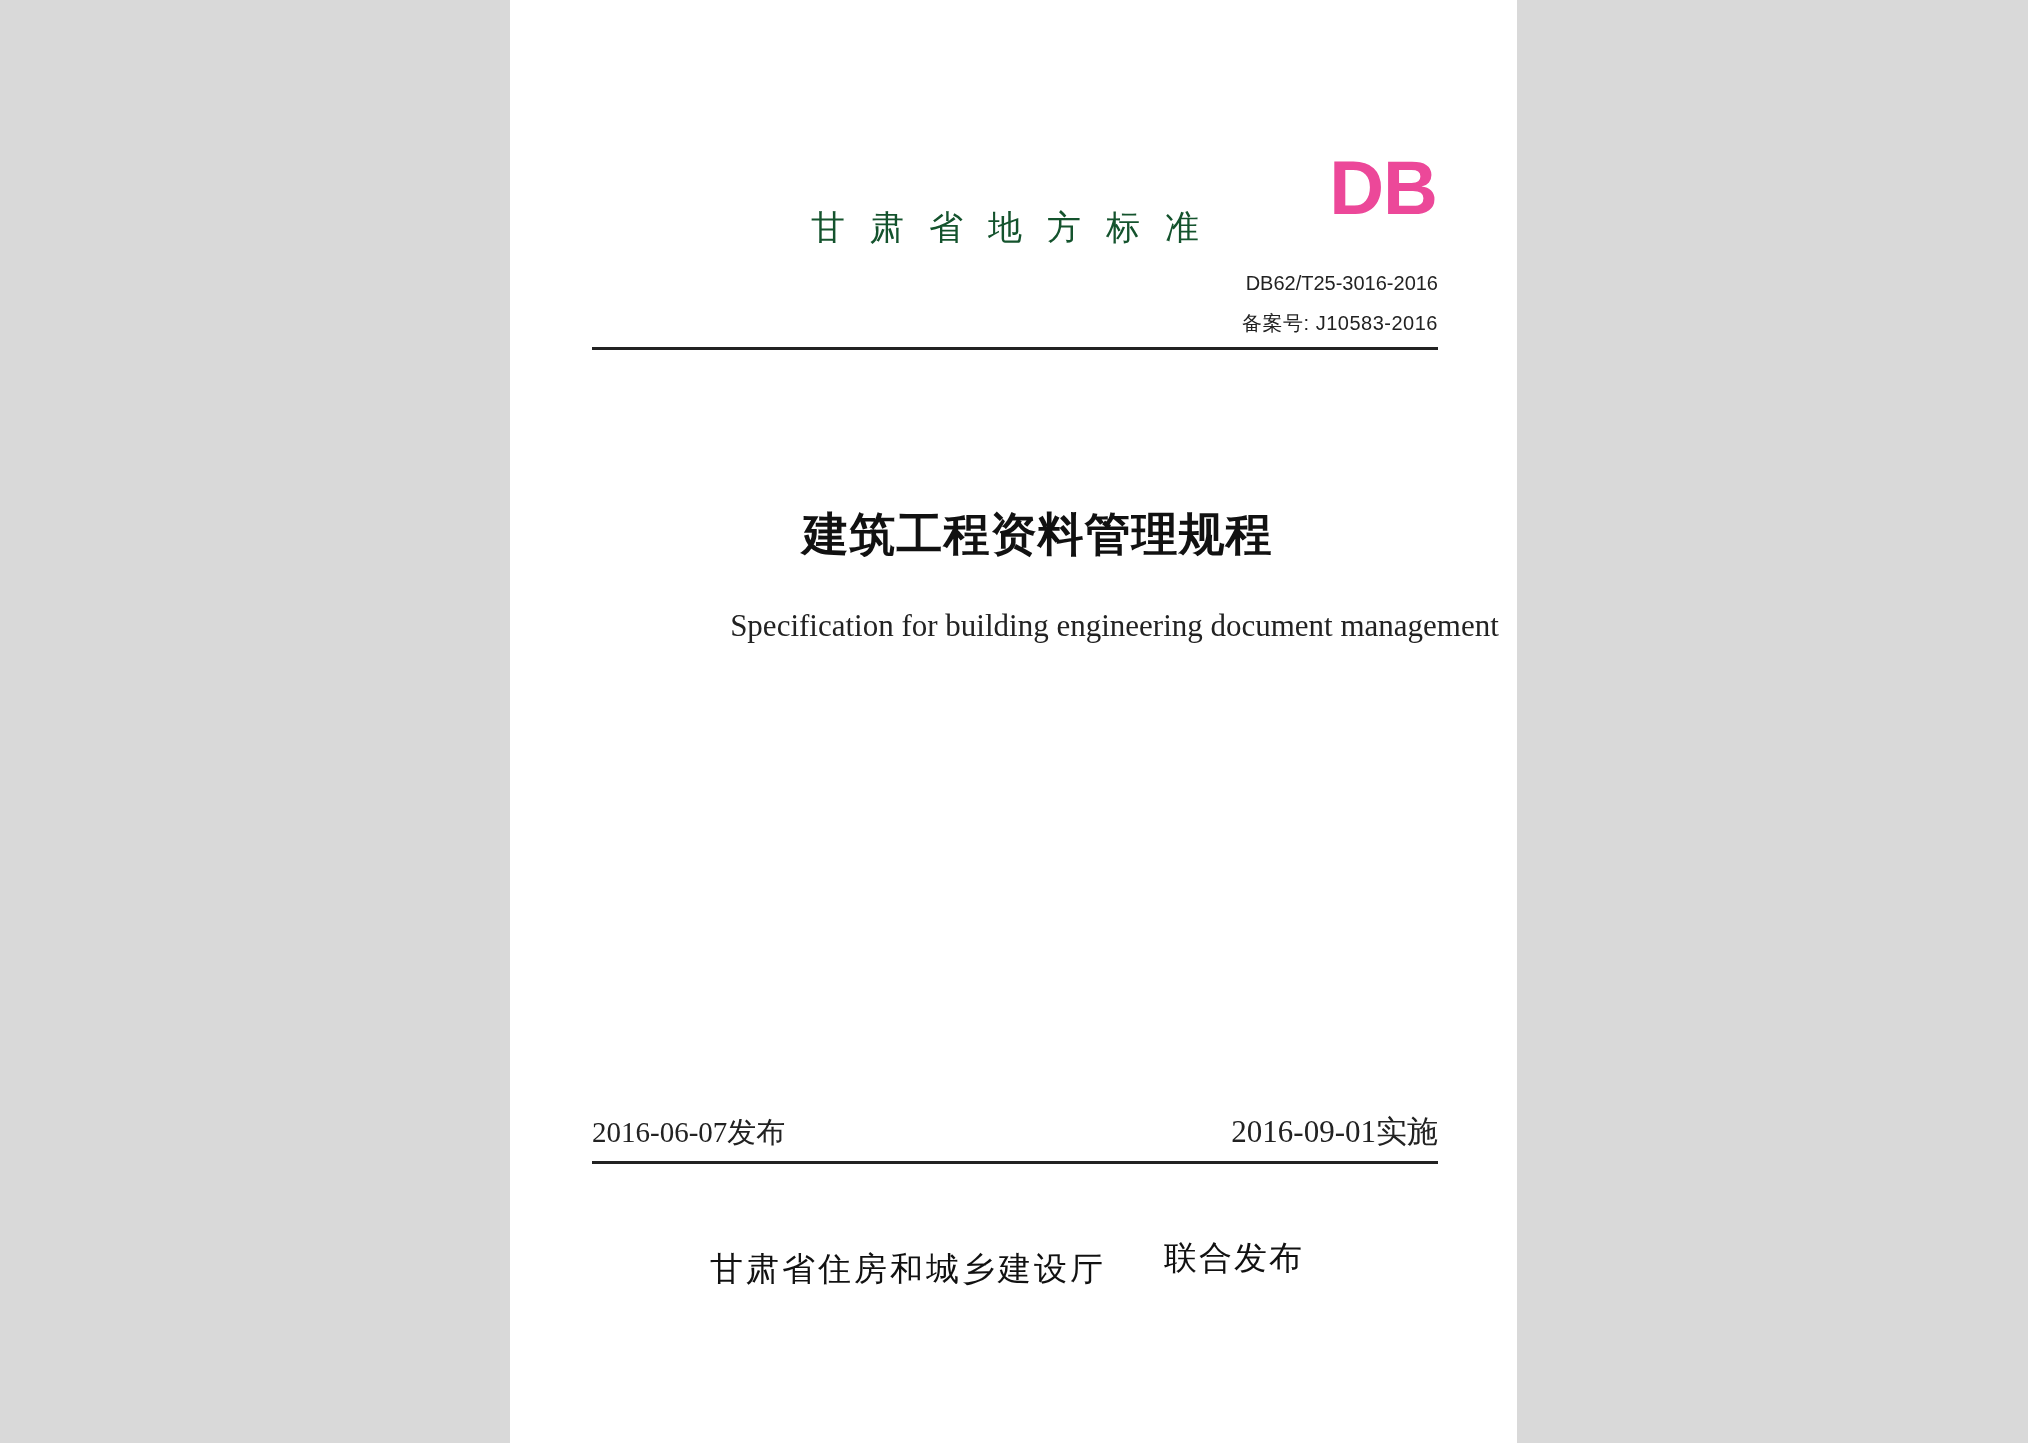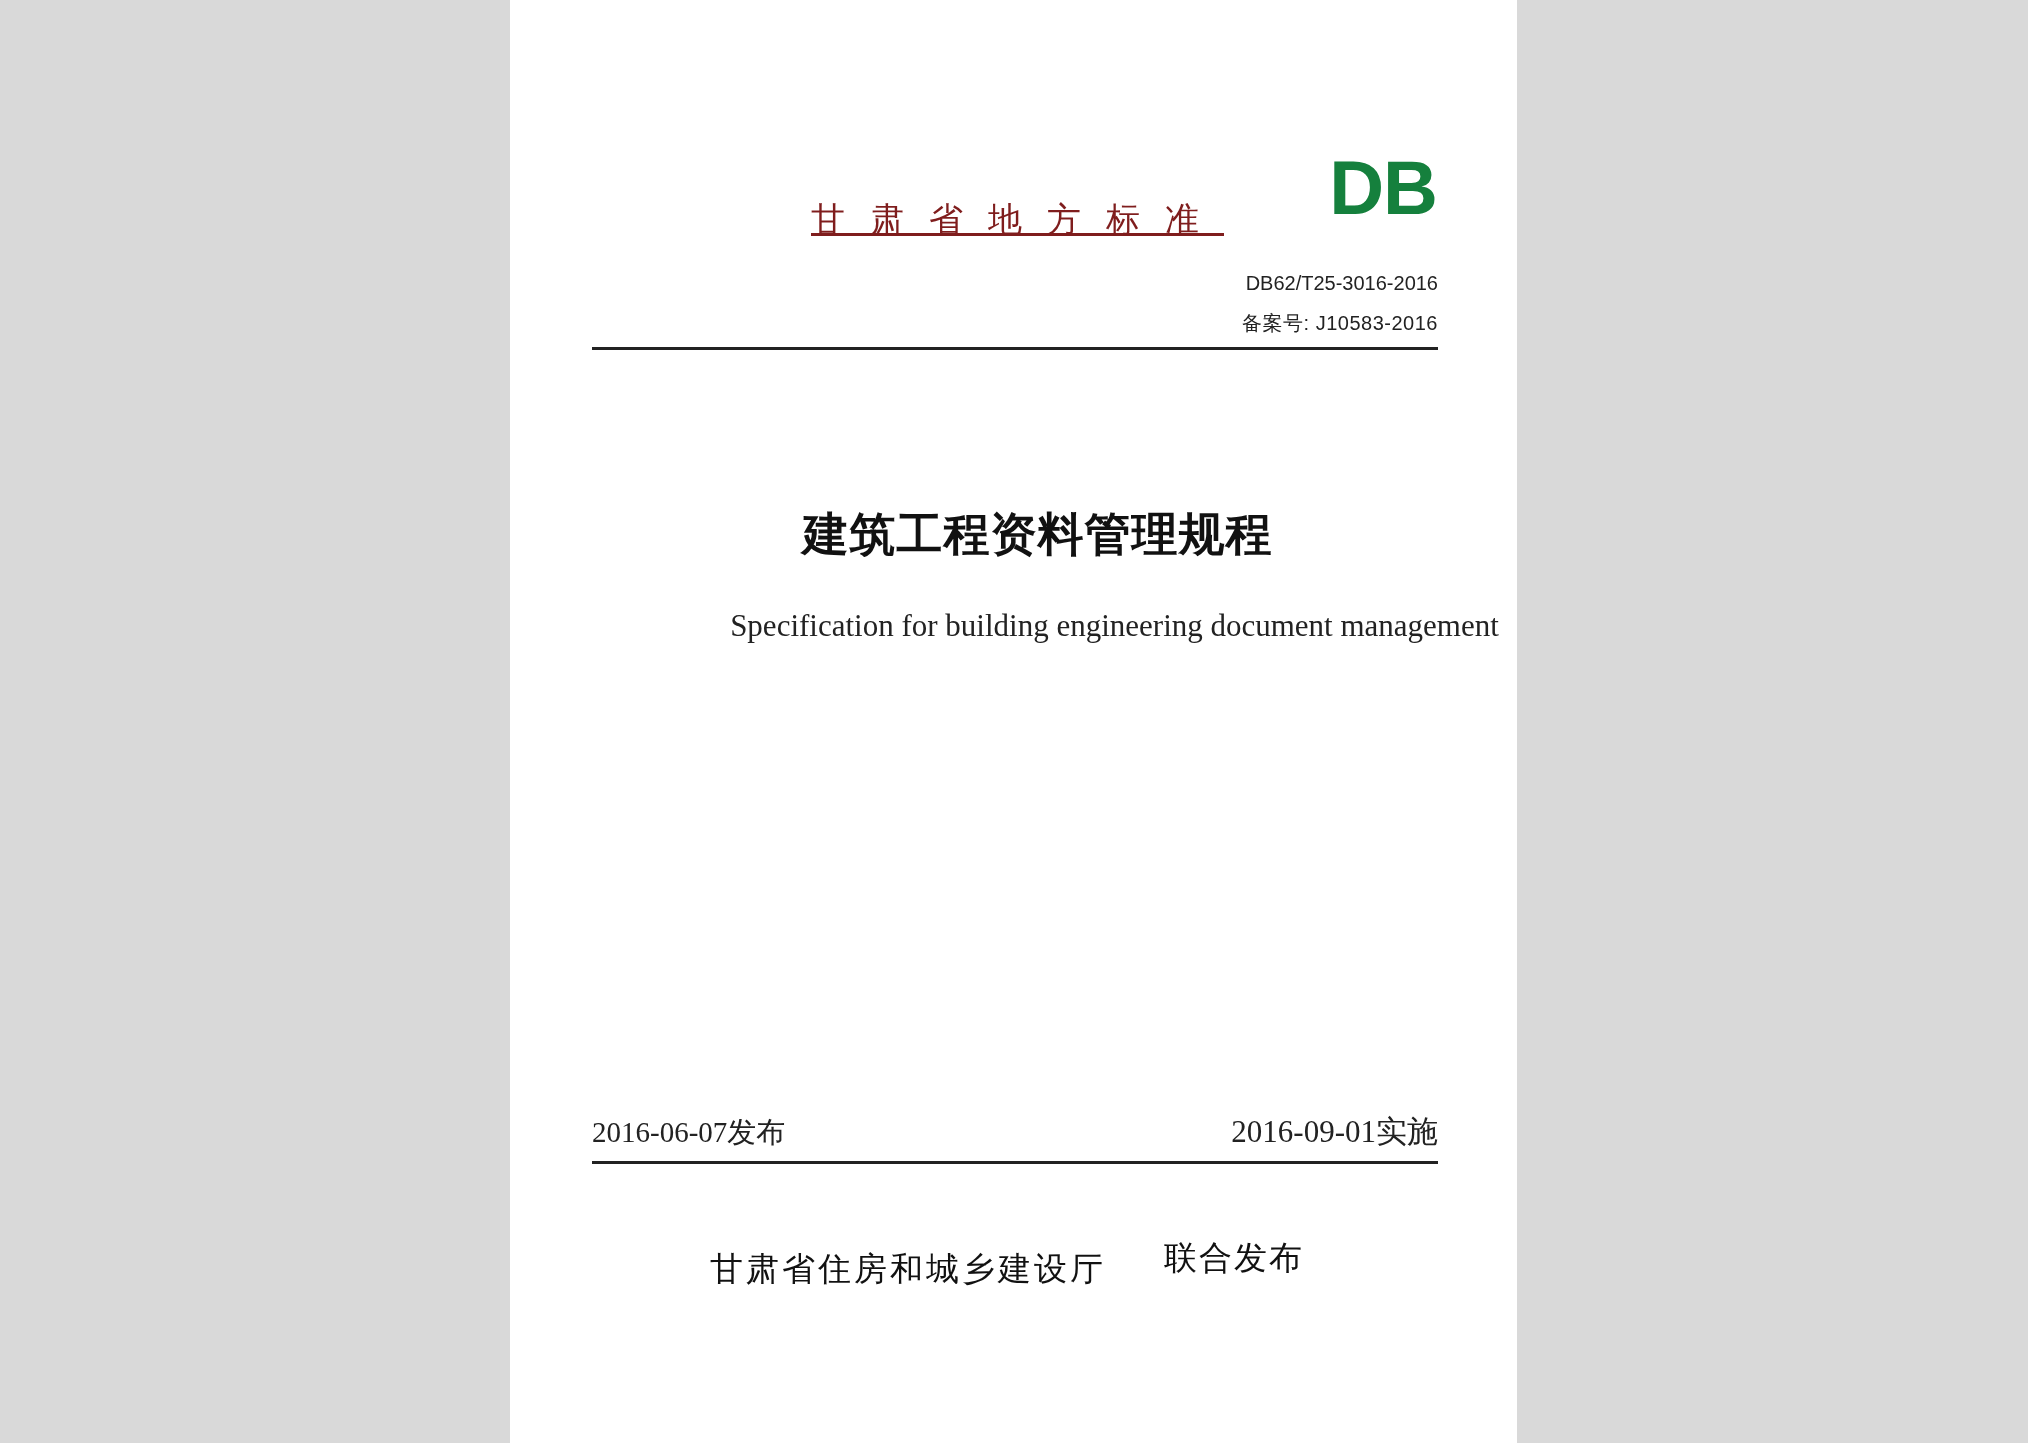--- a/index.html
+++ b/index.html
@@ -1,20 +1,20 @@
 <!DOCTYPE html>
 <html><head>
 <meta charset="utf-8">
 <style>
   html, body { margin:0; padding:0; }
   body { width:2028px; height:1443px; background:#d9d9d9; position:relative; overflow:hidden; font-family:"DejaVu Sans", sans-serif; }
   .page { position:absolute; left:510px; top:0; width:1007px; height:1443px; background:#ffffff; }
   .abs { position:absolute; color:#1a1a1a; white-space:nowrap; }
-  .db-mark { right:80px; top:150px; font-family:"Liberation Sans", sans-serif; font-weight:bold; font-size:76px; line-height:76px; letter-spacing:-1px; color:#15803d; }
-  .std-type { left:301px; top:198px; font-family:"DejaVu Sans", sans-serif; font-size:34px; line-height:42px; letter-spacing:25px; color:#7f1d1d;text-decoration:underline; }
+  .db-mark { right:80px; top:150px; font-family:"Liberation Sans", sans-serif; font-weight:bold; font-size:76px; line-height:76px; letter-spacing:-1px; color:#ec4899; }
+  .std-type { left:301px; top:206px; font-family:"DejaVu Sans", sans-serif; font-size:34px; line-height:42px; letter-spacing:25px; color:#14532d; }
   .std-code { right:79px; top:270px; font-family:"Liberation Sans", sans-serif; font-size:20px; line-height:26px; color:#222; }
   .record-no { right:79px; top:310px; font-family:"Liberation Sans", sans-serif; font-size:20px; line-height:26px; color:#222; letter-spacing:0.5px; }
   .rule { position:absolute; left:82px; width:846px; height:3px; background:#222; }
   .rule-top { top:347px; }
   .rule-bottom { top:1161px; }
   .title-cn { left:0; width:1055px; text-align:center; top:504px; font-family:"DejaVu Serif", serif; font-weight:bold; font-size:46px; line-height:60px; letter-spacing:1px; color:#111; }
   .title-en { left:0; width:1209px; text-align:center; top:606px; font-family:"Liberation Serif", serif; font-size:31px; line-height:40px; color:#222; }
   .date-issue { left:82px; top:1112px; font-family:"Liberation Serif", serif; font-size:29px; line-height:40px; color:#222; }
   .date-effective { right:79px; top:1112px; font-family:"Liberation Serif", serif; font-size:31px; line-height:40px; color:#222; }
   .org { left:200px; font-family:"DejaVu Sans", sans-serif; font-size:33px; line-height:44px; letter-spacing:3px; color:#111;margin-top:44px; }

